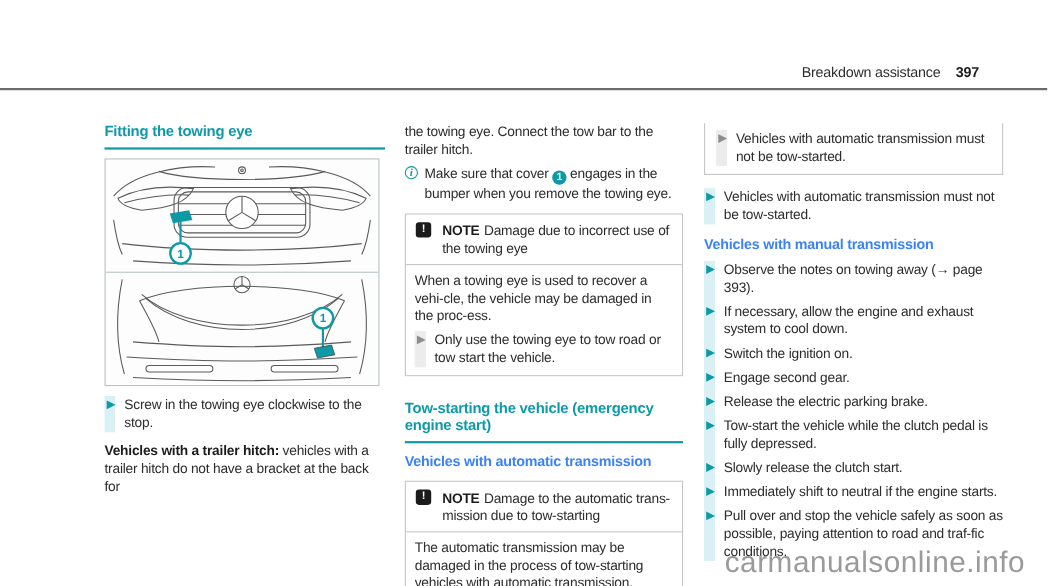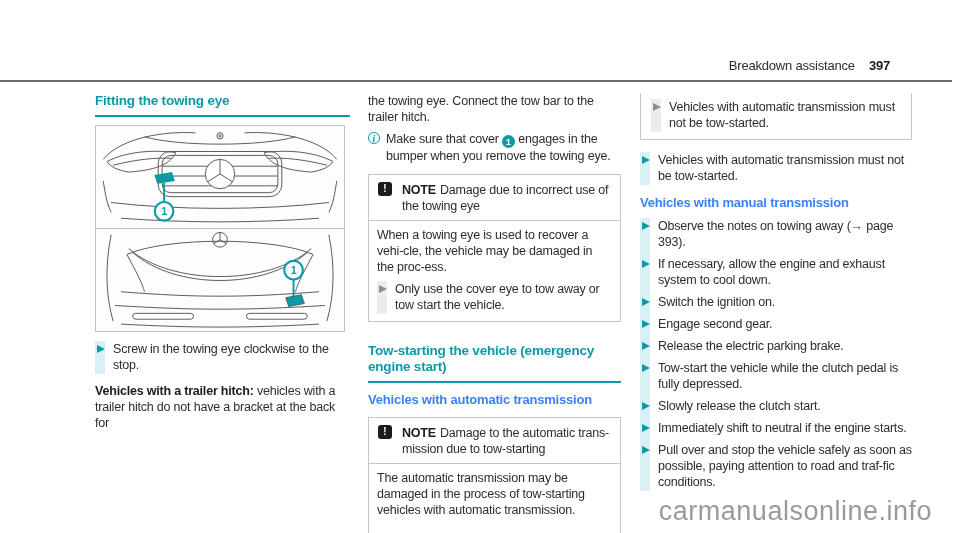--- a/index.html
+++ b/index.html
@@ -21,21 +21,21 @@
     letter-spacing:-0.2px;
   }
   .page{position:relative;width:960px;height:533px;overflow:hidden;background:#fff;}
 
   
   .runhead{position:absolute;top:58px;left:0;width:890px;text-align:right;font-size:13px;}
   .runhead .pagenum{font-weight:bold;margin-left:14px;color:#1c1c1c;}
   .headrule{position:absolute;top:80px;left:0;width:952px;height:2px;background:#6b6b6b;}
 
   
-  .col{position:absolute;top:93px;}
+  .col{position:absolute;top:112px;}
   .col-left{left:95px;width:255px;}
   .col-mid{left:368px;width:253px;}
   .col-right{left:640px;width:272px;}
 
   
   .sec-title{
     color:var(--accent);font-weight:bold;font-size:13.5px;line-height:16px;
     border-bottom:2px solid var(--accent);padding-bottom:6px;margin-bottom:8px;
   }
   .subhead{font-weight:bold;color:#3b82f6;font-size:13px;margin:10px 0 7px 0;}
@@ -190,21 +190,21 @@
     </div>
 
     <div class="notebox">
       <div class="note-title">
         <span class="note-icon">!</span>
         <span class="note-label">NOTE</span><span>Damage due to incorrect use of the towing eye</span>
       </div>
       <div class="note-body">
         <p>When a towing eye is used to recover a vehi-cle, the vehicle may be damaged in the proc-ess.</p>
         <ul class="blist gray">
-          <li>Only use the cover eye to tow away or tow start the vehicle.</li>
+          <li>Only use the towing eye to tow road or tow start the vehicle.</li>
         </ul>
       </div>
     </div>
 
     <div class="sec-title" style="margin-top:21px;">Tow-starting the vehicle (emergency engine start)</div>
 
     <div class="subhead" style="margin-top:9px;">Vehicles with automatic transmission</div>
 
     <div class="notebox">
       <div class="note-title">

